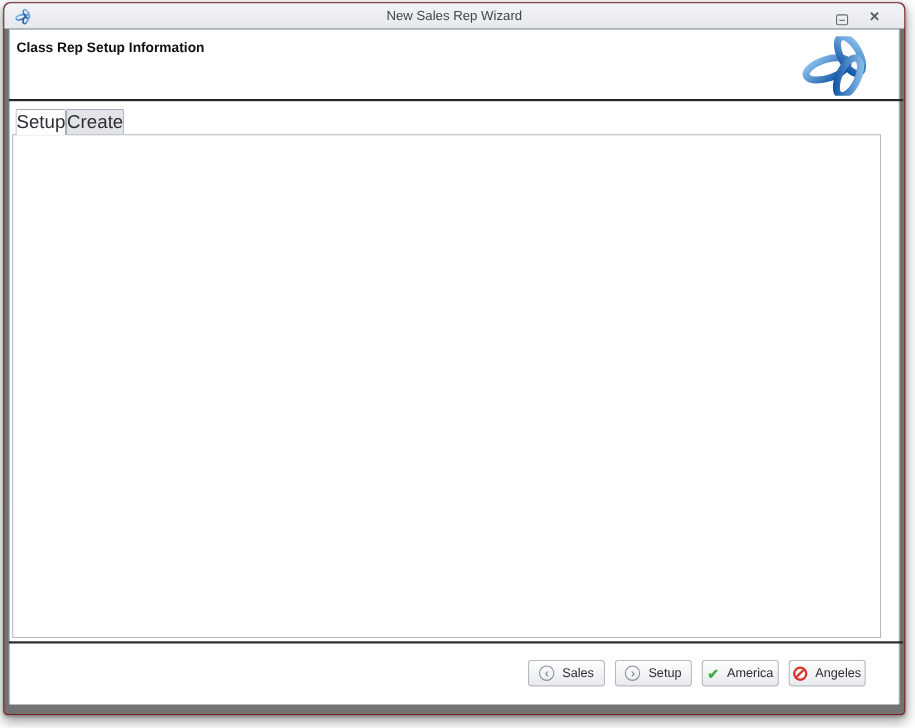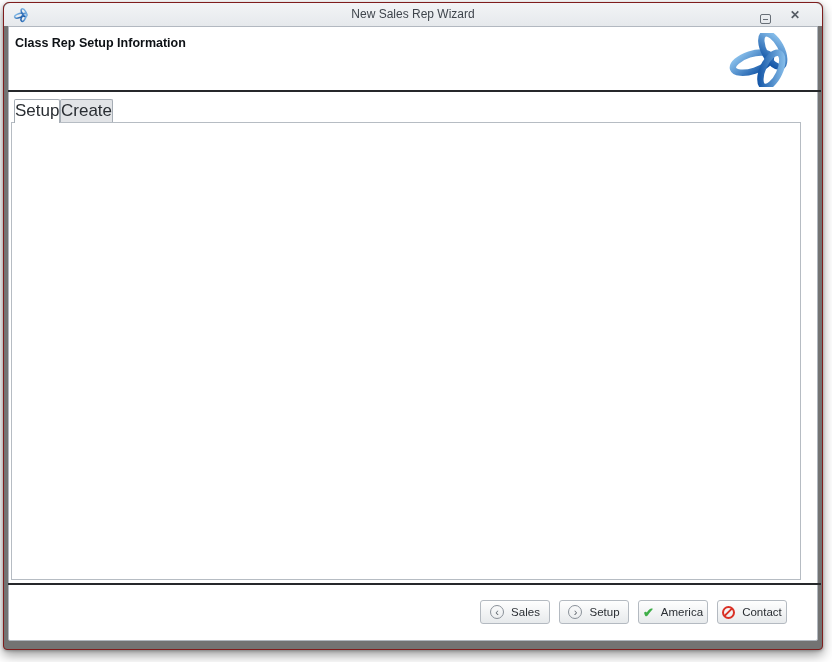--- a/index.html
+++ b/index.html
@@ -240,17 +240,17 @@
     <div class="btn" style="left:555px;">
       <span class="circ">›</span>
       <span>Setup</span>
     </div>
     <div class="btn" style="left:634px;">
       <span class="finish-check">✔</span>
       <span>America</span>
     </div>
     <div class="btn" style="left:713px;">
       <span class="cancel-ic"></span>
-      <span>Contact</span>
+      <span>Angeles</span>
     </div>
 
   </div>
 </div>
 
 </body></html>

